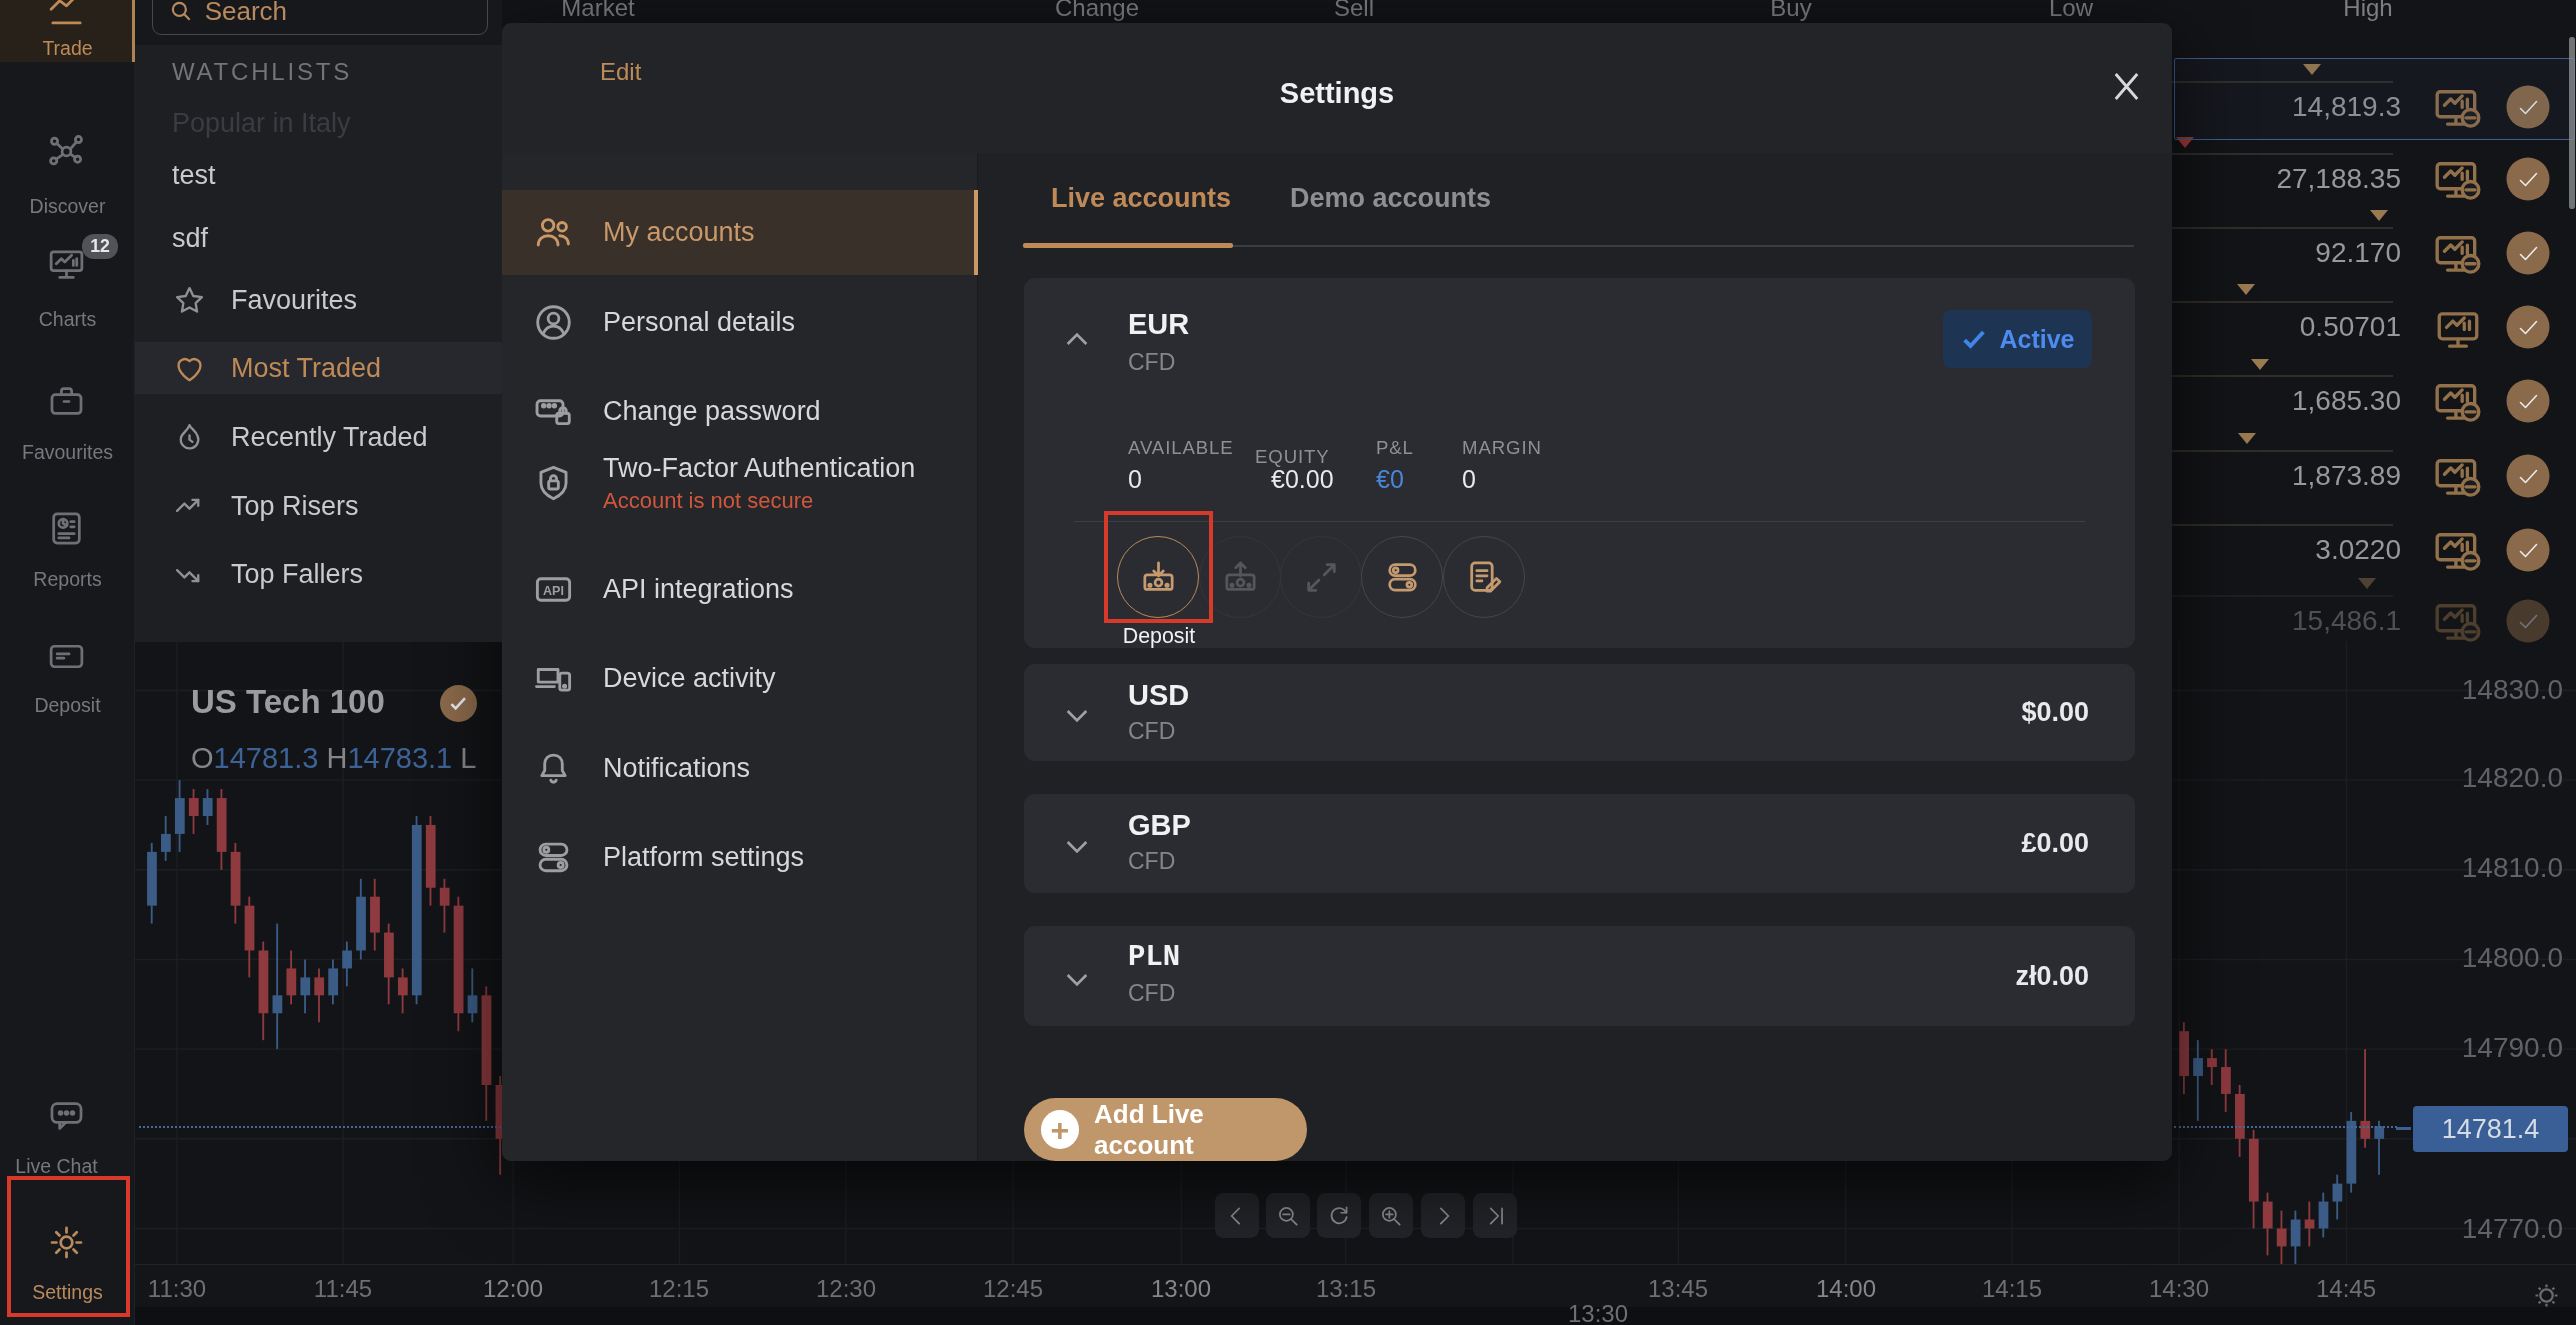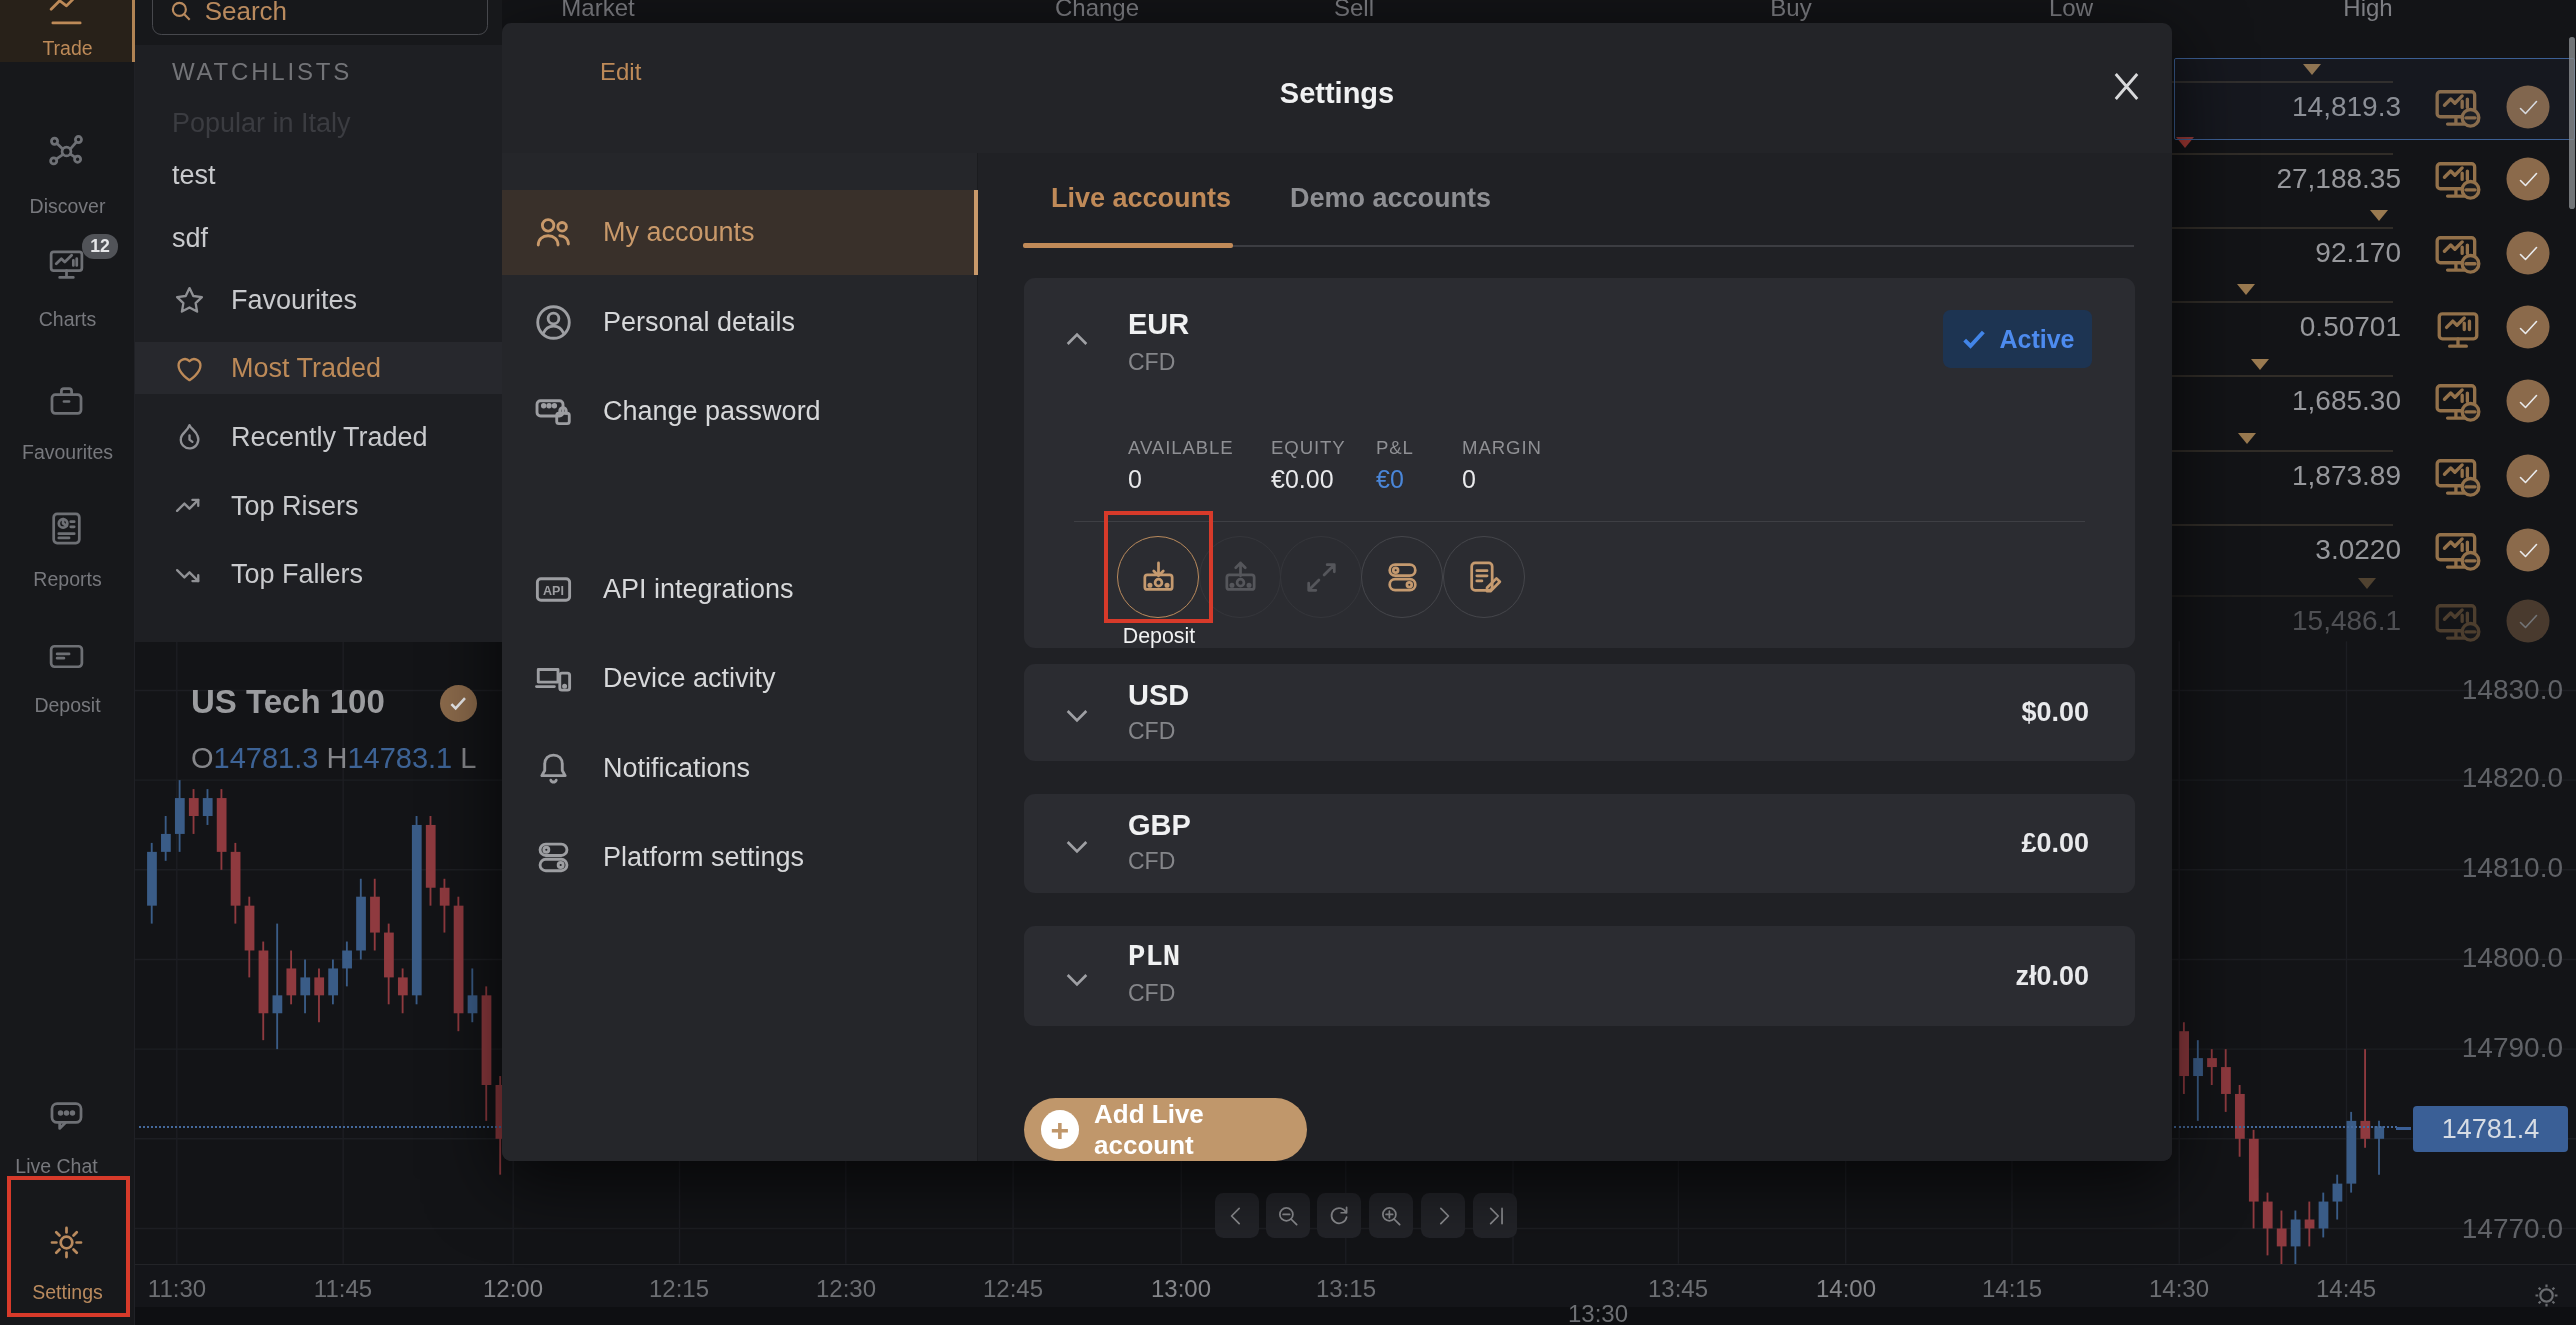--- a/index.html
+++ b/index.html
@@ -613,20 +613,30 @@
               <rect x="2.8" y="6" width="14.5" height="8.5" rx="2"></rect>
               <circle cx="6.5" cy="8.8" r=".7" fill="currentColor"></circle>
               <circle cx="9.5" cy="8.8" r=".7" fill="currentColor"></circle>
               <circle cx="12.5" cy="8.8" r=".7" fill="currentColor"></circle>
               <rect x="13.8" y="13" width="7" height="5.8" rx="1.2"></rect>
               <path d="M15.5 13v-1.4a1.8 1.8 0 013.6 0V13"></path>
             </svg>
           </div>
           <div class="nav-txt"><span>Change password</span></div>
         </div>
+        <div class="nav-item" style="top: 286px;">
+          <div class="ic">
+            <svg viewBox="0 0 24 24" fill="none" stroke="currentColor" stroke-width="1.6" stroke-linecap="round" stroke-linejoin="round">
+              <path d="M12 3l7 2.8v6c0 4.2-3 6.7-7 8.7-4-2-7-4.5-7-8.7v-6z"></path>
+              <rect x="9.3" y="10.5" width="5.4" height="4.6" rx="1"></rect>
+              <path d="M10.3 10.5V9.3a1.7 1.7 0 013.4 0v1.2"></path>
+            </svg>
+          </div>
+          <div class="nav-txt"><span>Two-Factor Authentication</span><span class="sub">Account is not secure</span></div>
+        </div>
         <div class="nav-item" style="top: 392px;">
           <div class="ic">
             <svg viewBox="0 0 24 24" fill="none" stroke="currentColor" stroke-width="1.6" stroke-linecap="round" stroke-linejoin="round" style="font-size:29px">
               <rect x="3" y="6" width="18" height="12" rx="2"></rect>
               <text x="12" y="14.8" text-anchor="middle" font-size="7" fill="currentColor" stroke="none" font-weight="bold" font-family="Liberation Sans,sans-serif">API</text>
             </svg>
           </div>
           <div class="nav-txt"><span>API integrations</span></div>
         </div>
         <div class="nav-item" style="top: 481px;">
@@ -676,21 +686,21 @@
         <div class="cfd" style="top:71px;">CFD</div>
         <div id="active-badge">
           <svg viewBox="0 0 24 24" fill="none" stroke="currentColor" stroke-width="3.4">
               <path d="M4 13l5 5L20 6"></path>
             </svg>
           <span>Active</span>
         </div>
         <div id="eur-stats">
             <div class="stat-l" style="left: 104px;">AVAILABLE</div>
             <div class="stat-v" style="left: 104px;">0</div>
-            <div class="stat-l" style="left: 247px;">EQUITY</div>
+            <div class="stat-l" style="left: 231px; margin-top: 9px;">EQUITY</div>
             <div class="stat-v" style="left: 247px;">€0.00</div>
             <div class="stat-l" style="left: 352px;">P&amp;L</div>
             <div class="stat-v accent" style="left: 352px;">€0</div>
             <div class="stat-l" style="left: 438px;">MARGIN</div>
             <div class="stat-v" style="left: 438px;">0</div>
           </div>
         <div id="eur-div"></div>
         <div id="eur-actions">
             <div class="act-circle primary" style="left: 93px;">
               <svg viewBox="0 0 24 24" fill="none" stroke="currentColor" stroke-width="1.6" stroke-linecap="round" stroke-linejoin="round">

